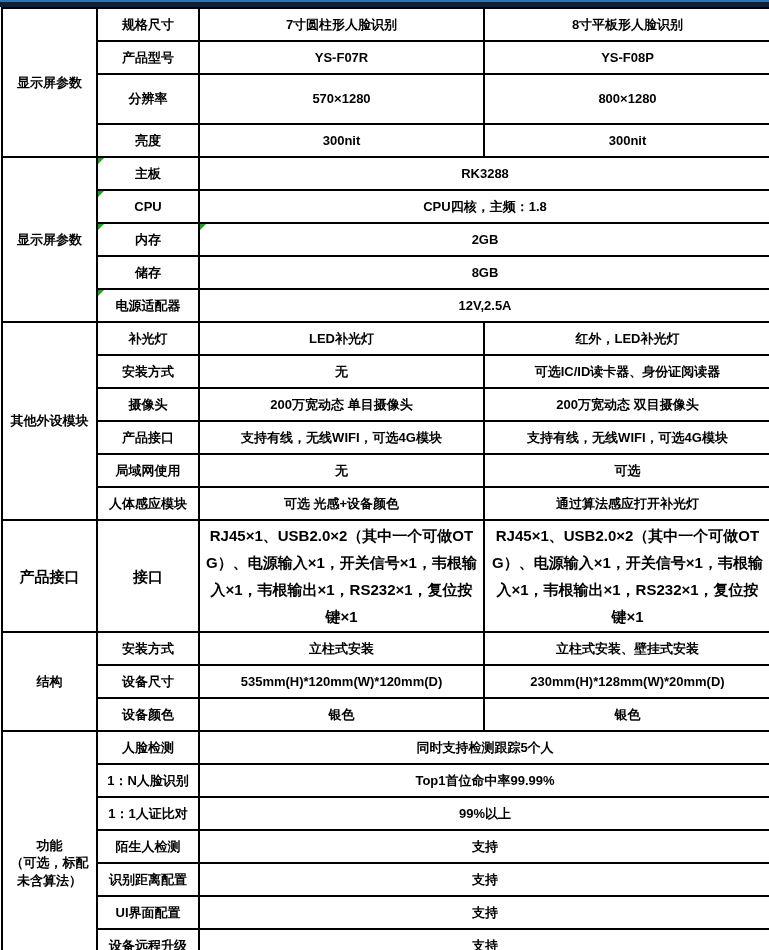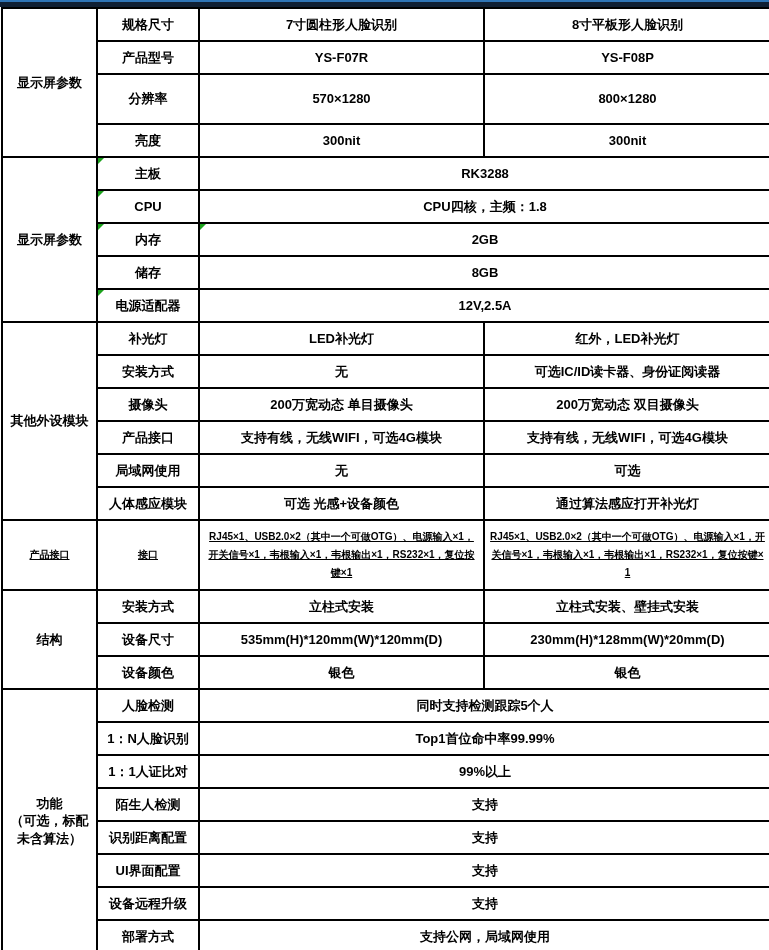--- a/index.html
+++ b/index.html
@@ -10,21 +10,21 @@
     margin-left: 1px; }
   td { border: 2px solid #000000; text-align: center; vertical-align: middle;
     font-weight: bold; color: #000000; font-size: 13px; padding: 1px 5px;
     height: 29px; position: relative; line-height: 1.35;
     word-break: break-all; }
   td.cat { width: 88px; }
   td.lbl { width: 96px; }
   td.val { width: 273px; }
   .prewrap { white-space: pre-line; }
   tr.row-resolution td { height: 46px; }
-  tr.row-port td { height: 66px; font-size: 10px; line-height: 1.8; text-decoration: underline; }
+  tr.row-port td { height: 66px; font-size: 15px; line-height: 1.8; }
   .tri { position: absolute; top: 0; left: 0; width: 0; height: 0;
     border-top: 6px solid #1ca21c; border-right: 6px solid transparent; }
   table.spec { border-bottom: 5px solid #000000; }
 </style>
 </head>
 <body>
 
 <div class="accent-bar"></div>
 
 <table class="spec">

